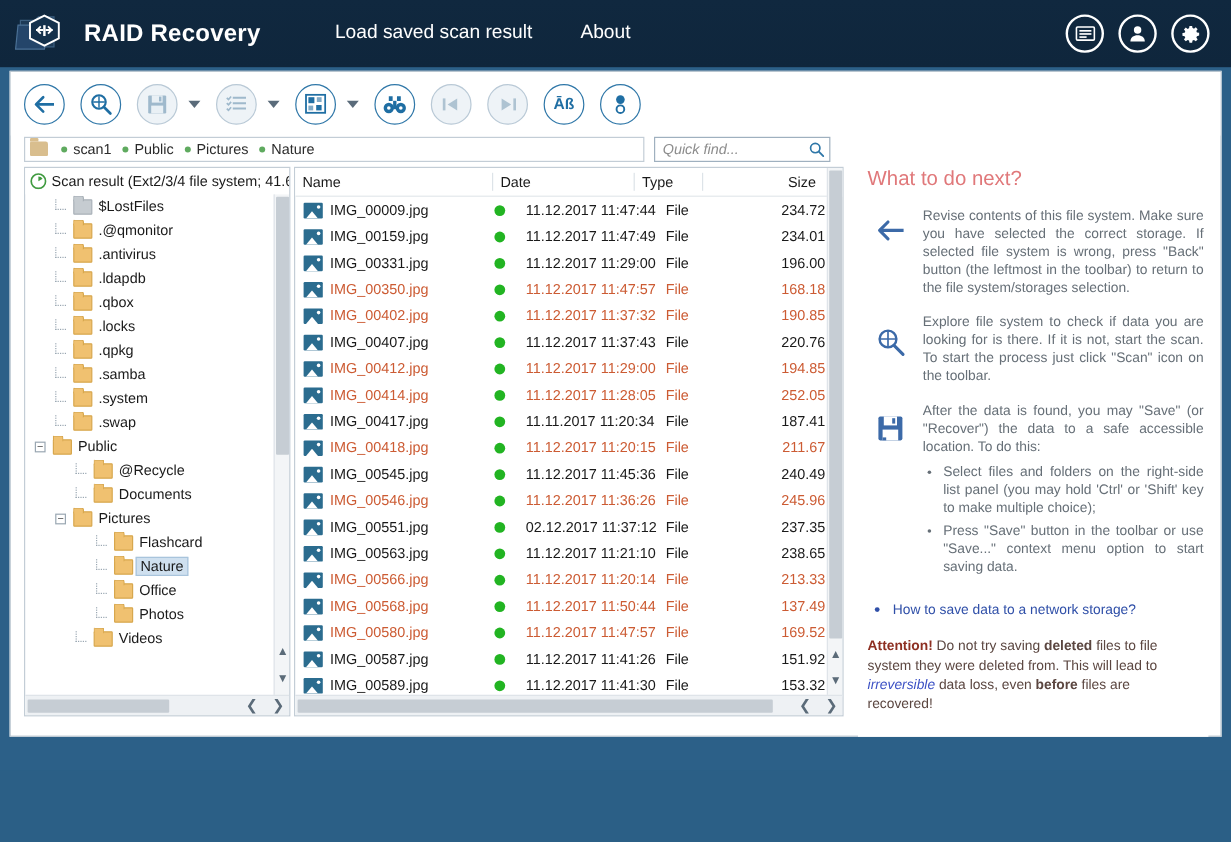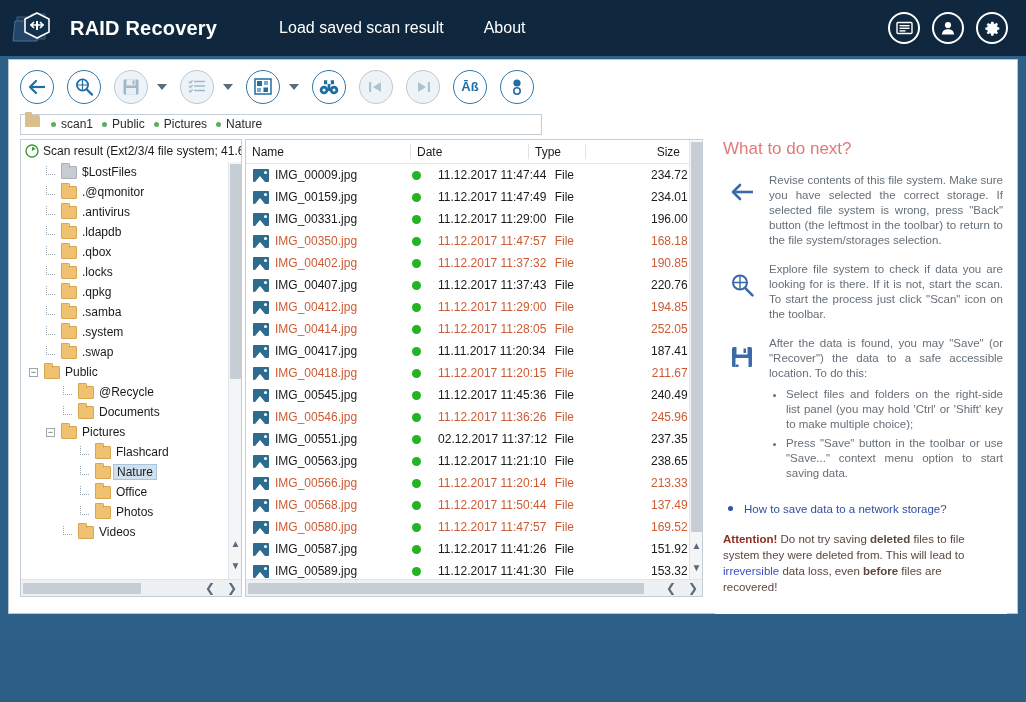--- a/index.html
+++ b/index.html
@@ -95,21 +95,21 @@
   
   .crumbrow {
     position: absolute; left: 11px; top: 53px;
     width: 672px; height: 22px;
     display: flex; align-items: center;
   }
   .crumbbox {
     width: 522px; height: 21px;
     border: 1px solid #c3cdd6;
     background: #ffffff;
-    display: flex; 
+    display: flex; align-items: center;
     padding-left: 4px;
     font-size: 12px;
   }
   .crumb-folder {
     width: 15px; height: 12px; background: #d9be8e;
     border-radius: 1px 2px 1px 1px; margin-right: 5px;
     position: relative;
   }
   .crumb-folder:before{
     content:""; position:absolute; left:0; top:-3px; width:7px;height:3px;
@@ -293,21 +293,21 @@
   .helplink-row { padding-left: 13px; margin-top: 6px;}
   .helplink-row ul { margin: 0; padding-left: 16px; }
   .helplink-row a {
     color: #2f4fa8; font-size: 11.5px; text-decoration: none;
   }
   .attention {
     margin: 14px 8px 0 8px;
     font-size: 11.5px; color: #5b4640; line-height: 16px;
   }
   .attention b.red { color: #8d2f22; }
-  .attention .irr { color: #3a4fc4; }
+  .attention .irr { color: #3a4fc4; font-style: italic; }
 
   
   .status {
     position: absolute; left: 0; bottom: 0;
     width: 1026px; height: 86px;
     background: #2c6088;
     display: flex; align-items: center;
   }
   .status .sdot {
     width: 7px; height: 7px; border-radius: 50%;
@@ -459,20 +459,27 @@
         </div>
         <div class="crumb">
           <span class="cdot"></span>
           <span>Pictures</span>
         </div>
         <div class="crumb">
           <span class="cdot"></span>
           <span>Nature</span>
         </div>
       </div>
+      <div class="findbox">
+        <span class="ph">Quick find...</span>
+        <svg width="13" height="13" viewBox="0 0 14 14">
+          <circle cx="5.8" cy="5.8" r="4.2" fill="none" stroke="#2f77a8" stroke-width="1.5"></circle>
+          <path d="M9 9 L13 13" stroke="#2f77a8" stroke-width="1.7" stroke-linecap="round"></path>
+        </svg>
+      </div>
     </div>
 
     <div class="tree">
       <div class="tree-head">
         <span class="clockicon">
           <svg width="14" height="14" viewBox="0 0 14 14">
             <circle cx="7" cy="7" r="6" fill="none" stroke="#3f9a3f" stroke-width="1.4"></circle>
             <path d="M7 7 L7 3 A4 4 0 0 1 10.5 5 Z" fill="#3f9a3f"></path>
           </svg>
         </span>

